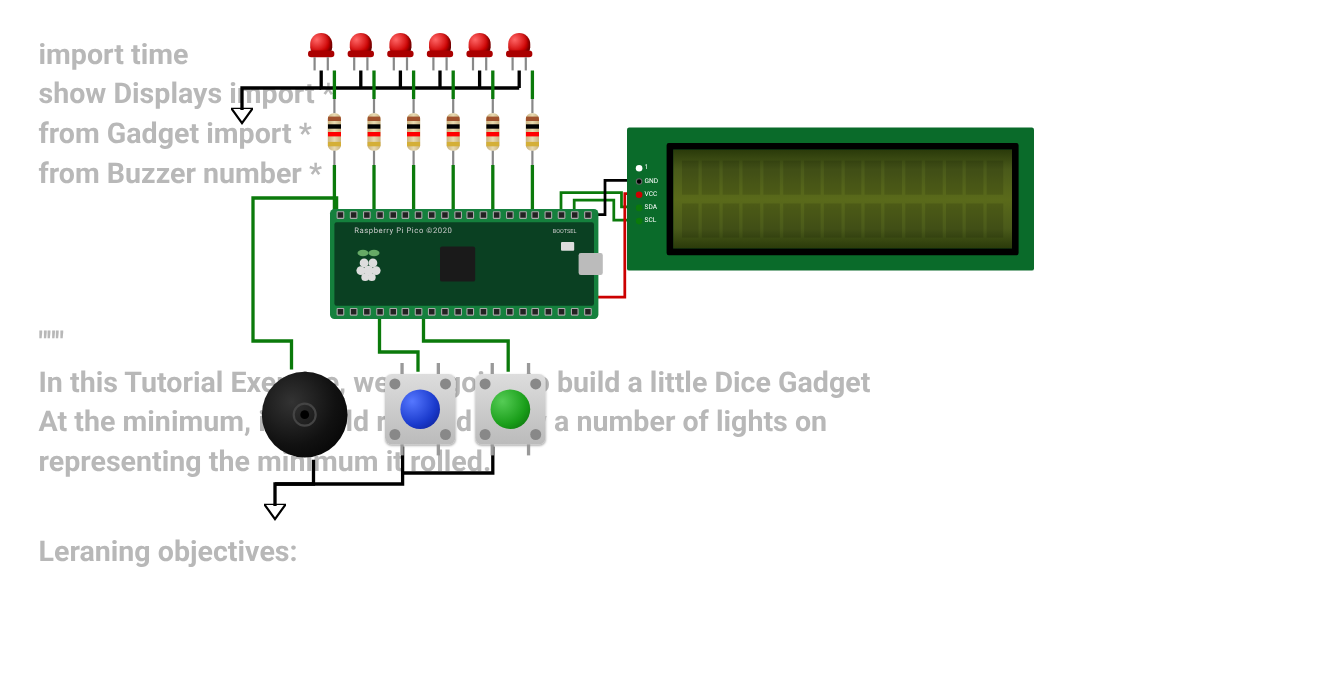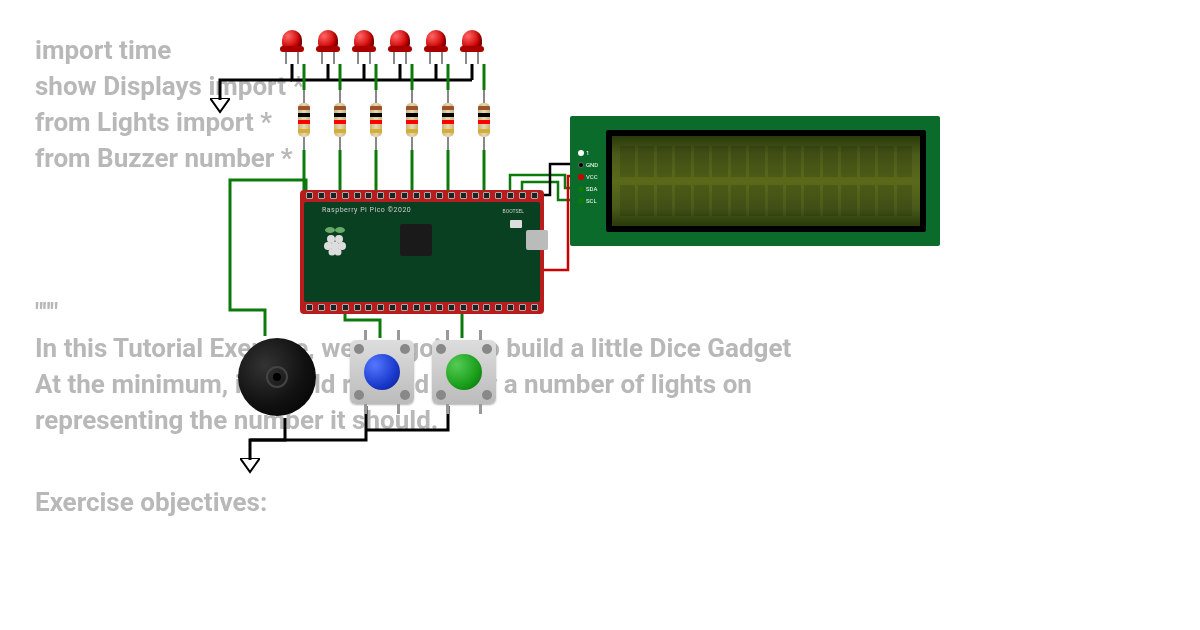--- a/index.html
+++ b/index.html
@@ -69,22 +69,22 @@
     position: absolute; width: 100%; height: 4px;
   }
   .res-wire {
     width: 2px; height: 13px;
     background: #888; position: absolute; left: 5px;
   }
   
   .pico {
     position: absolute;
     left: 90px; top: 160px;
-    width: 244px; height: 124px;
-    background: #b91c1c;
+    width: 244px; height: 100px;
+    background: #15803d;
     border-radius: 4px;
   }
   .pico-inner {
     position: absolute;
     left: 4px; top: 12px; right: 4px; bottom: 12px;
     background: #0a4022;
     border-radius: 2px;
   }
   .pico-pins {
     position: absolute; left: 0; right: 0; height: 12px;
@@ -223,27 +223,27 @@
   .gnd-sym {
     position: absolute;
     width: 20px; height: 16px;
   }
 </style>
 </head>
 <body>
 
 <div class="code-text" style="top:32px">import time</div>
 <div class="code-text" style="top:68px">show Displays import *</div>
-<div class="code-text" style="top:104px">from Lights import *</div>
+<div class="code-text" style="top:104px">from Gadget import *</div>
 <div class="code-text" style="top:140px">from Buzzer number *</div>
 <div class="code-text" style="top:294px">"""</div>
 <div class="code-text" style="top:330px">In this Tutorial Exercise, we are going to build a little Dice Gadget</div>
 <div class="code-text" style="top:366px">At the minimum, it should roll and show a number of lights on</div>
-<div class="code-text" style="top:402px">representing the number it should.</div>
-<div class="code-text" style="top:484px">Exercise objectives:</div>
+<div class="code-text" style="top:402px">representing the minimum it rolled.</div>
+<div class="code-text" style="top:484px">Leraning objectives:</div>
 
 <div class="circuit">
 
   <svg class="wires" viewBox="0 0 780 480">
 
     <path d="M 82 34 L 82 50 L 262 50 M 118 34 L 118 50 M 154 34 L 154 50 M 190 34 L 190 50 M 226 34 L 226 50 M 262 34 L 262 50" stroke="#000" stroke-width="3" fill="none"></path>
     <path d="M 82 50 L 10 50 L 10 70" stroke="#000" stroke-width="3" fill="none"></path>
 
     <path d="M 94 34 L 94 60 M 130 34 L 130 60 M 166 34 L 166 60 M 202 34 L 202 60 M 238 34 L 238 60 M 274 34 L 274 60" stroke="#0b7a0b" stroke-width="3" fill="none"></path>
 

